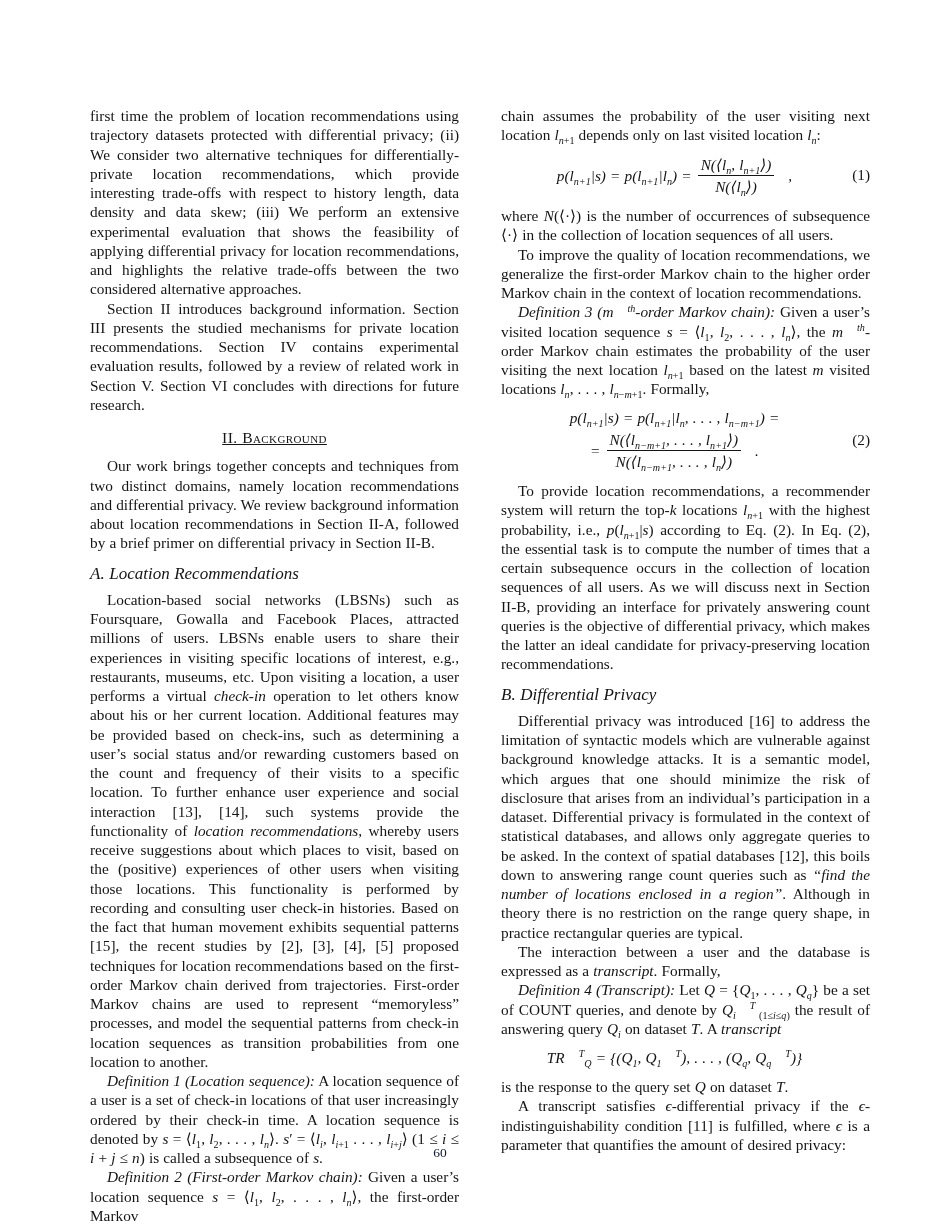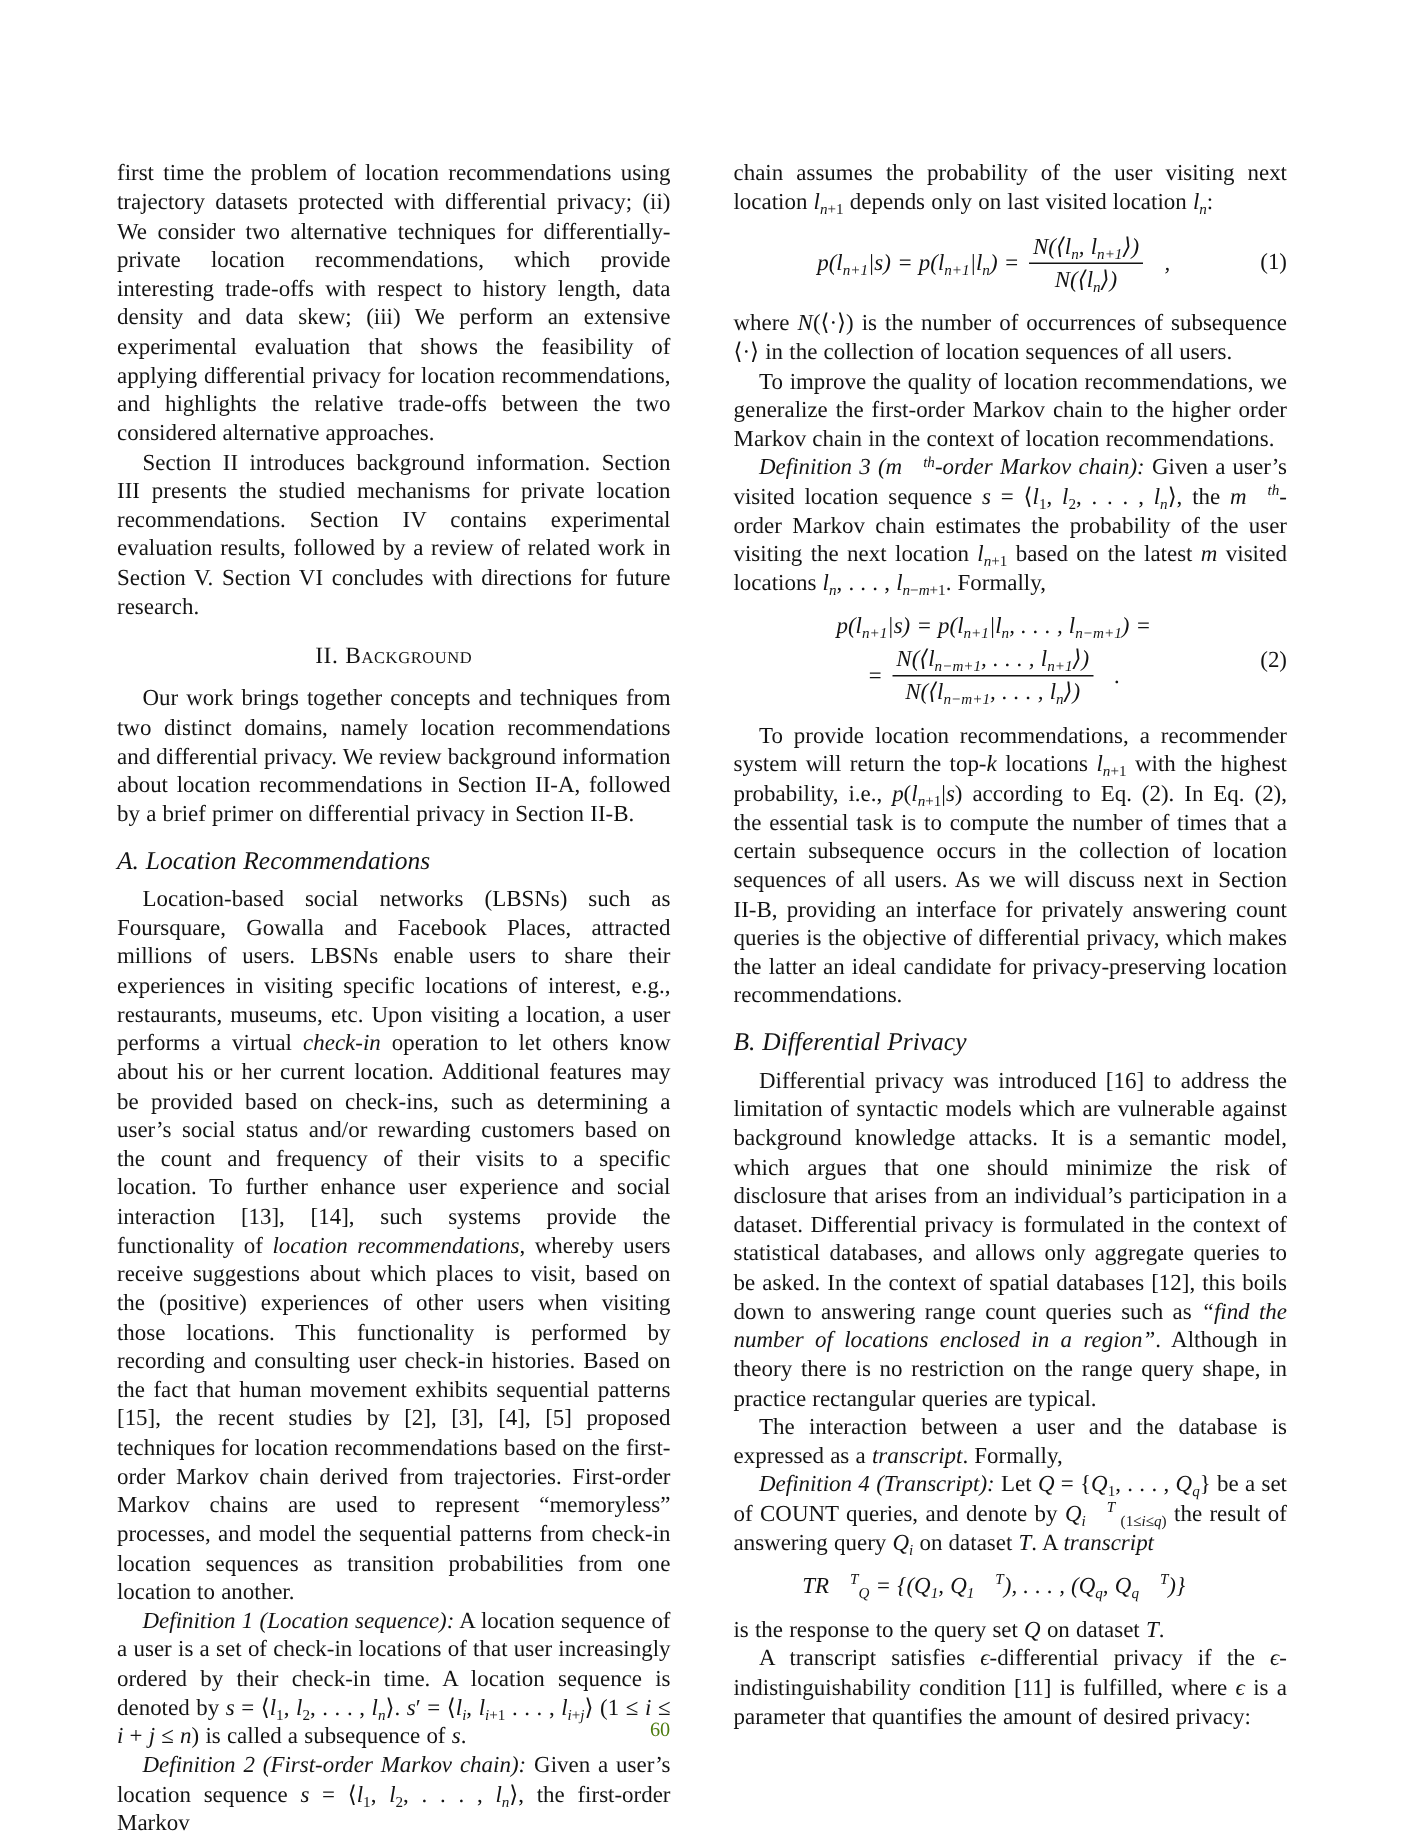--- a/index.html
+++ b/index.html
@@ -1,40 +1,40 @@
 <!DOCTYPE html>
 <html lang="en"><head>
 <meta charset="utf-8">
 <style>
   html,body{margin:0;padding:0;background:#ffffff;}
   body{width:952px;height:1232px;position:relative;
        font-family:"Liberation Serif","DejaVu Serif",serif;color:#141414;
        -webkit-font-smoothing:antialiased;}
   .page{position:absolute;left:0;top:0;width:952px;height:1232px;background:#fff;overflow:hidden;}
-  .columns{position:absolute;left:78px;top:106px;width:780px;display:flex;gap:42px;}
+  .columns{position:absolute;left:90px;top:106px;width:780px;display:flex;gap:42px;}
   .column{width:377px;font-size:15.3px;line-height:19.25px;text-align:justify;
           hyphens:auto;-webkit-hyphens:auto;word-spacing:0.02em;}
   p.para{margin:0;text-indent:17px;}
   p.para.noindent{text-indent:0;}
   h2.sec-heading{font-variant:small-caps;font-weight:normal;font-size:15.6px;
-                 text-align:center;margin:14px 0 9px 0;letter-spacing:0.4px;}
+                 text-align:center;margin:14px 0 9px 0;letter-spacing:0.4px;text-decoration:underline;}
   h3.sub-heading{font-style:italic;font-weight:normal;font-size:17px;
                  text-align:left;margin:11px 0 7px 0;}
   sub,sup{font-size:66%;line-height:0;}
   sub{vertical-align:-0.35em;}
   sup{vertical-align:0.55em;padding-left:14px;}
   .equation{position:relative;margin:9px 0 9px 0;padding-right:34px;}
   .eq-row{display:flex;justify-content:center;align-items:center;min-height:21px;}
   .eq-row .etext{white-space:pre-wrap;font-style:italic;margin-left:12px;}
   .frac{display:inline-flex;flex-direction:column;text-align:center;margin:1px 2px;font-style:italic;}
   .frac .num{padding:0 3px 1px 3px;}
   .frac .den{border-top:1.2px solid #141414;padding:1px 3px 0 3px;}
   .eq-number{position:absolute;right:0;top:50%;transform:translateY(-50%);font-style:normal;}
   .footer{position:absolute;left:0;top:1145px;width:880px;text-align:center;
-          font-size:13.5px;color:#4d7c0f;}
+          font-size:13.5px;color:#0f172a;}
 </style>
 </head>
 <body>
 
 <div class="page">
   <div class="columns">
     <div class="column" id="col-left">
         <p class="para noindent">first time the problem of location recommendations using trajectory datasets protected with differential privacy; (ii) We consider two alternative techniques for differentially-private location recommendations, which provide interesting trade-offs with respect to history length, data density and data skew; (iii) We perform an extensive experimental evaluation that shows the feasibility of applying differential privacy for location recommendations, and highlights the relative trade-offs between the two considered alternative approaches.</p>
         <p class="para">Section II introduces background information. Section III presents the studied mechanisms for private location recommendations. Section IV contains experimental evaluation results, followed by a review of related work in Section V. Section VI concludes with directions for future research.</p>
         <h2 class="sec-heading">II. Background</h2>

